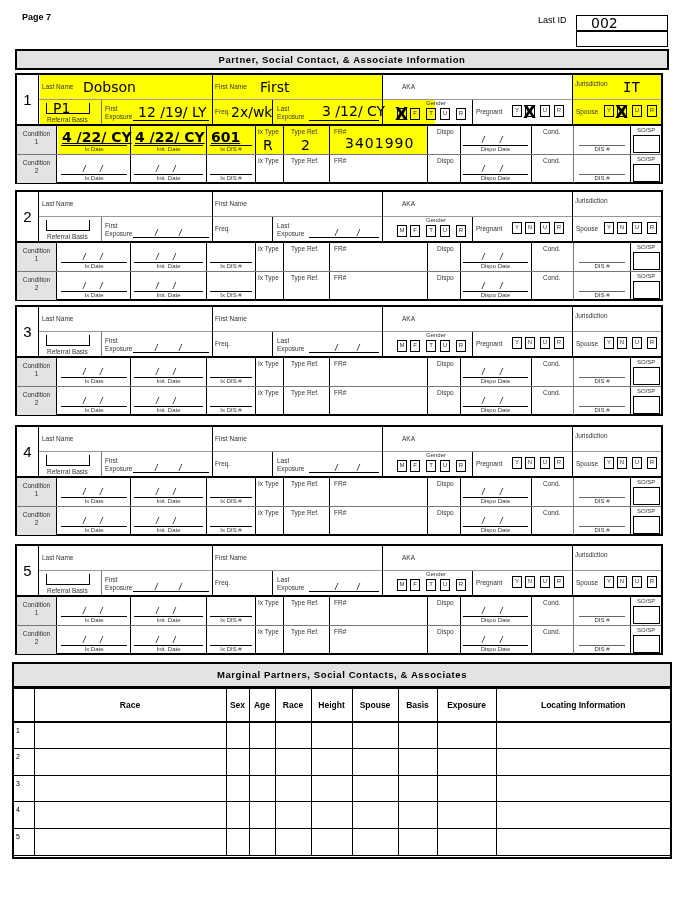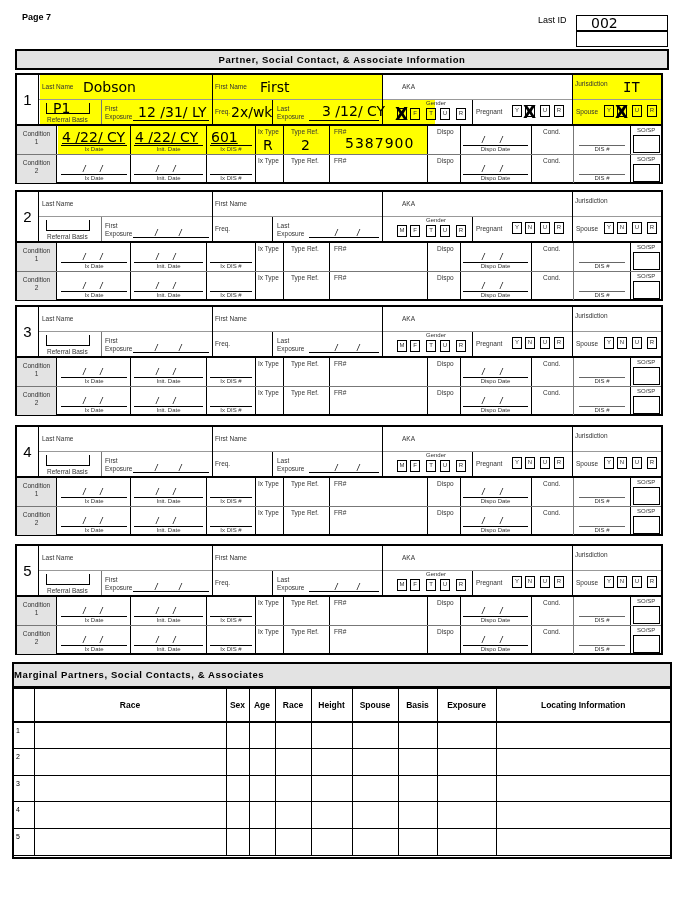--- a/index.html
+++ b/index.html
@@ -16,34 +16,34 @@
   .partner { position: absolute; left: 15px; width: 648px; height: 111px; border: 2px solid #000; background: #fff; }
   .partner.filled .yellow { background: #ffff00; }
 
   .pnum { position: absolute; left: 0; top: 0; width: 22px; height: 50px; border-right: 1px solid #000; font-size: 15px; text-align: center; line-height: 50px; }
   .vline { position: absolute; width: 1px; background: #000; }
   .hline { position: absolute; height: 1px; background: #000; }
   .gline { background: #777; }
 
   .lbl { position: absolute; font-size: 6.5px; color: #333; white-space: nowrap; }
   .hand { position: absolute; font-family: "DejaVu Sans", sans-serif; font-size: 14px; color: #000; white-space: nowrap; }
-  .hand-u { text-decoration: underline; }
+  .hand-u { text-decoration: underline; font-weight: bold; }
 
   .rb-box { position: absolute; width: 44px; height: 11px; border-left: 1px solid #000; border-right: 1px solid #000; border-bottom: 1px solid #000; }
 
   .cb { position: absolute; width: 10px; height: 12px; border: 1.5px solid #000; font-size: 6px; text-align: center; line-height: 9px; color: #333; background: transparent; }
   .xmark { position: absolute; font-family: "DejaVu Sans", sans-serif; font-size: 17px; font-weight: bold; line-height: 14px; color: #000; }
 
   .cond-lbl { position: absolute; left: 0; width: 40px; background: #e3e3e3; font-size: 6.5px; text-align: center; color: #333; padding-top: 4px; line-height: 8px; border-right: 1px solid #000; }
   .date-line { position: absolute; height: 1px; background: #000; }
   .slash { position: absolute; font-size: 9px; font-style: italic; }
   .sosp-box { position: absolute; width: 27px; height: 18px; border: 1.5px solid #000; }
 
   .marginal { position: absolute; left: 12px; top: 662px; width: 660px; height: 197px; border: 2px solid #000; }
-  .marginal .mhead { position: absolute; left: 0; top: 0; width: 656px; height: 24px; background: #e3e3e3; border-bottom: 2px solid #000; font-size: 9.5px; font-weight: bold; letter-spacing: 0.6px; line-height: 22px; }
+  .marginal .mhead { position: absolute; left: 0; top: 0; width: 656px; height: 24px; background: #e3e3e3; border-bottom: 2px solid #000; font-size: 9.5px; font-weight: bold; letter-spacing: 0.6px; text-align: center; line-height: 22px; }
   .mtable { position: absolute; left: 0; top: 24px; width: 656px; border-collapse: collapse; }
   .mtable th { font-size: 8.5px; font-weight: bold; height: 33px; border: 1px solid #000; border-bottom: 2px solid #000; }
   .mtable td { height: 26.8px; border: 1px solid #000; font-size: 7px; vertical-align: top; padding: 4px 2px; }
   .mtable tr > *:first-child { border-left: none; }
   .mtable tr > *:last-child { border-right: none; }
 </style>
 </head>
 <body>
 
 <div class="page-label">Page 7</div>
@@ -76,21 +76,21 @@
       <div class="hand" style="left:66px;top:4px;">Dobson</div>
       <div class="hand" style="left:243px;top:4px;">First</div>
       <div class="hand" style="left:410px;top:4px;"></div>
       <div class="hand" style="left:606px;top:4px;font-family:&quot;DejaVu Sans Mono&quot;,monospace;">IT</div>
       <div class="rb-box" style="left:29px;top:28px;"></div>
       <div class="hand" style="left:36px;top:25px;">P1</div>
       <div class="lbl" style="left:30px;top:41px;">Referral Basis</div>
       <div class="lbl" style="left:88px;top:30px;">First</div>
       <div class="lbl" style="left:88px;top:38px;">Exposure</div>
       <div class="date-line" style="left:116px;top:45px;width:76px;"></div>
-      <div class="hand" style="left:121px;top:29px;">12 /31/ LY</div>
+      <div class="hand" style="left:121px;top:29px;">12 /19/ LY</div>
       <div class="lbl" style="left:198px;top:33px;">Freq.</div>
       <div class="hand" style="left:214px;top:29px;">2x/wk</div>
       <div class="lbl" style="left:260px;top:30px;">Last</div>
       <div class="lbl" style="left:260px;top:38px;">Exposure</div>
       <div class="date-line" style="left:292px;top:45px;width:70px;"></div>
       <div class="hand" style="left:305px;top:28px;">3 /12/ CY</div>
       <div class="lbl" style="left:409px;top:25px;font-size:6px;">Gender</div>
       <div class="cb" style="left:380px;top:33px;">M</div>
       <div class="cb" style="left:393px;top:33px;">F</div>
       <div class="cb" style="left:409px;top:33px;">T</div>
@@ -125,21 +125,21 @@
       <div class="lbl" style="left:190px;top:71px;width:48px;text-align:center;font-size:6px;">Ix DIS #</div>
       <div class="hand hand-u" style="left:194px;top:54px;">601</div>
       <div class="vline" style="left:238px;top:51px;height:28px;"></div>
       <div class="lbl" style="left:241px;top:53px;">Ix Type</div>
       <div class="hand" style="left:246px;top:62px;">R</div>
       <div class="vline" style="left:266px;top:51px;height:28px;"></div>
       <div class="lbl" style="left:274px;top:53px;">Type Ref.</div>
       <div class="hand" style="left:284px;top:62px;">2</div>
       <div class="vline" style="left:312px;top:51px;height:28px;"></div>
       <div class="lbl" style="left:317px;top:53px;">FR#</div>
-      <div class="hand" style="left:328px;top:60px;letter-spacing:1px;">5387900</div>
+      <div class="hand" style="left:328px;top:60px;letter-spacing:1px;">3401990</div>
       <div class="vline" style="left:410px;top:51px;height:28px;"></div>
       <div class="lbl" style="left:420px;top:53px;">Dispo</div>
       <div class="vline" style="left:443px;top:51px;height:28px;"></div>
       <div class="date-line" style="left:446px;top:70px;width:65px;"></div>
       <div class="slash" style="left:465px;top:60px;">/</div>
       <div class="slash" style="left:483px;top:60px;">/</div>
       <div class="lbl" style="left:446px;top:71px;width:65px;text-align:center;font-size:6px;">Dispo Date</div>
       <div class="vline" style="left:514px;top:51px;height:28px;"></div>
       <div class="lbl" style="left:526px;top:53px;">Cond.</div>
       <div class="vline gline" style="left:556px;top:51px;height:28px;"></div>

